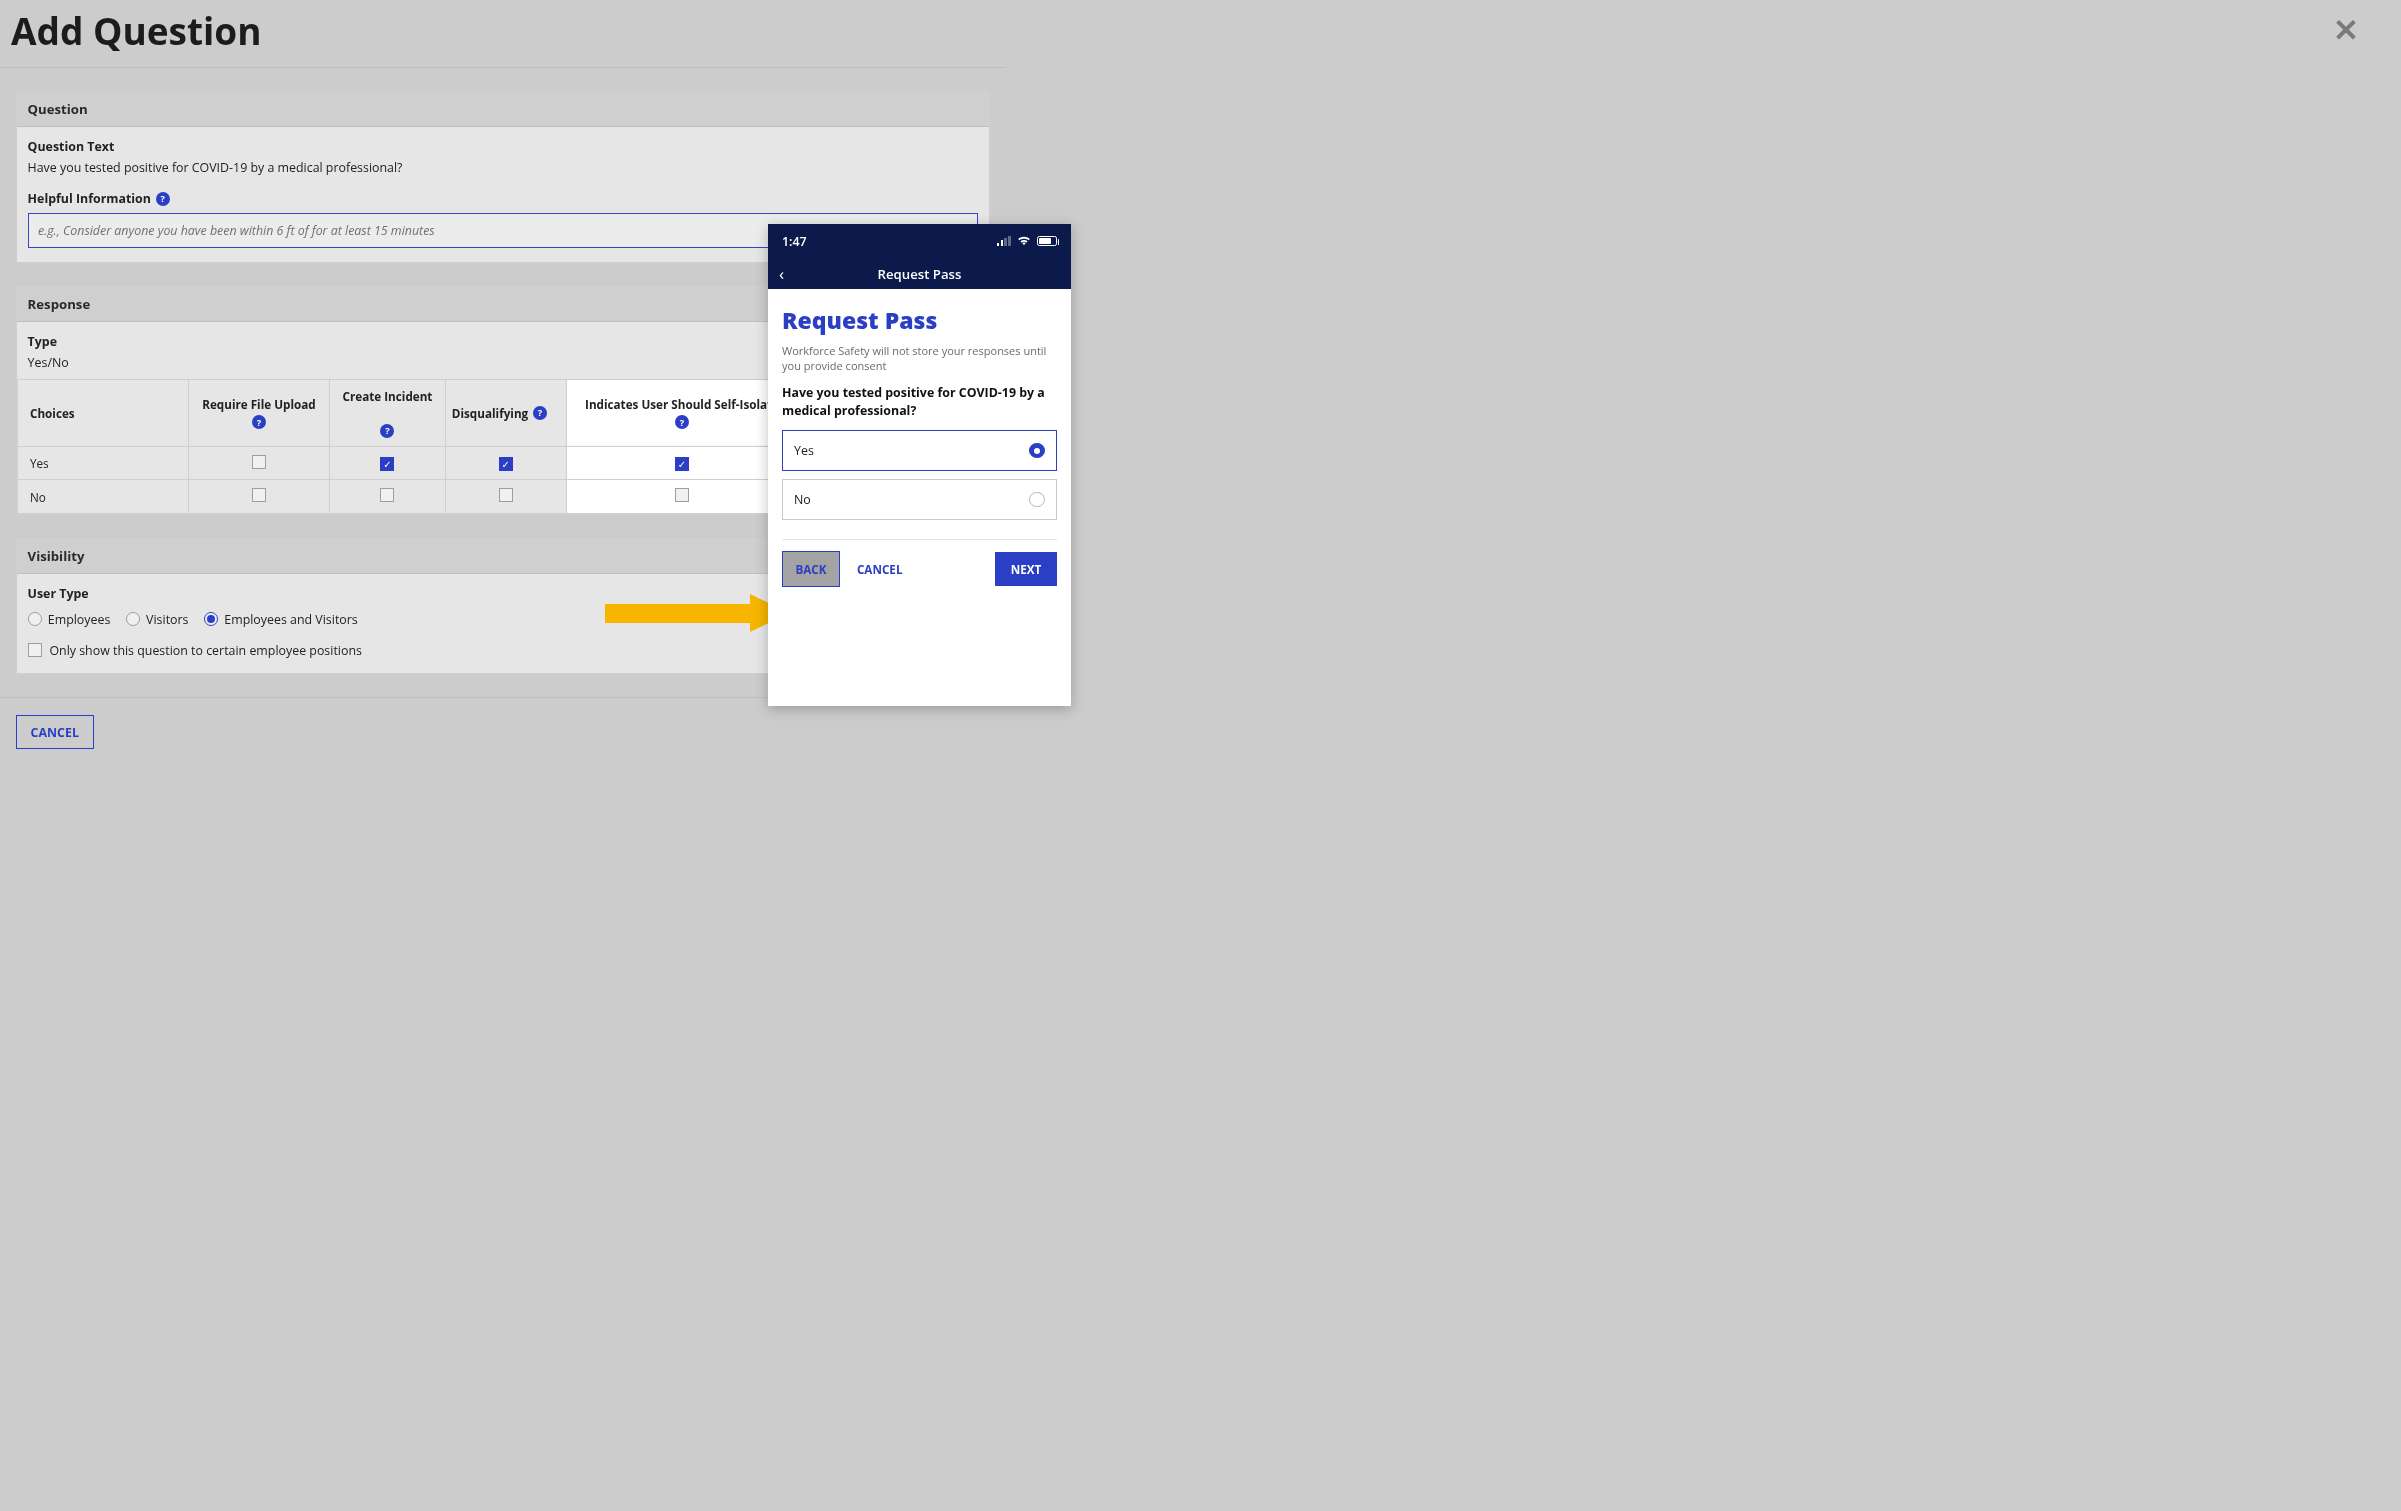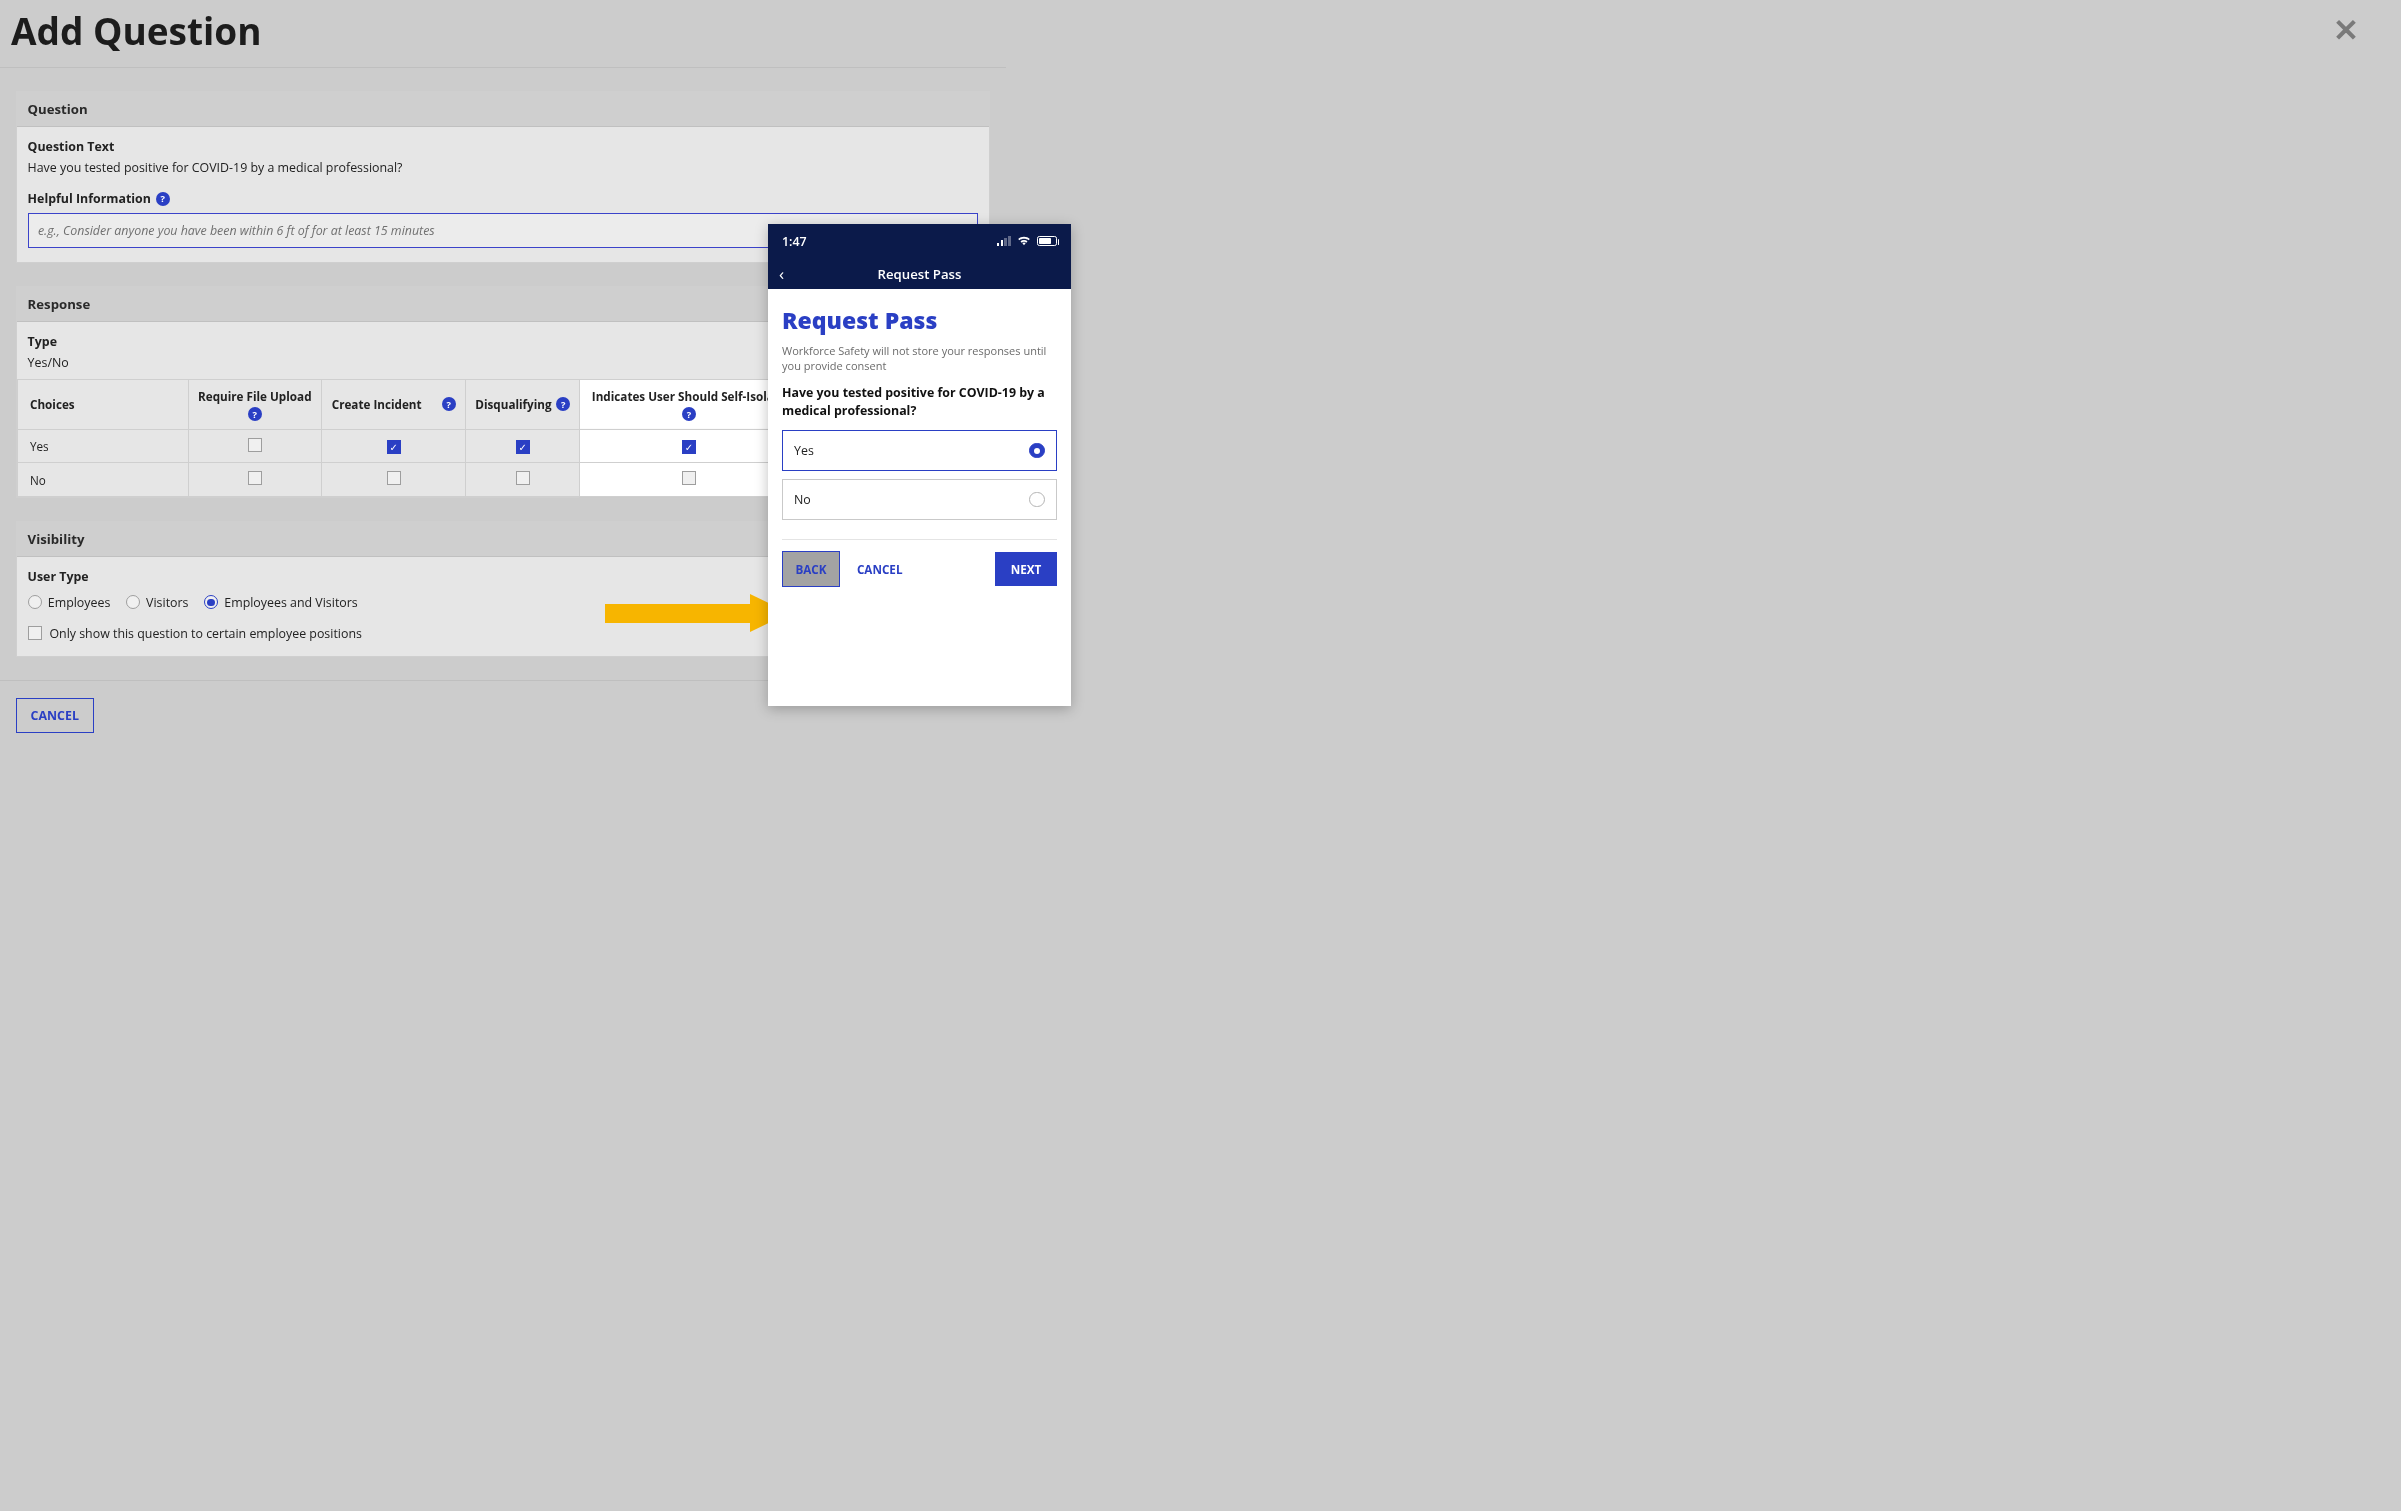--- a/index.html
+++ b/index.html
@@ -200,27 +200,27 @@
         <thead>
           <tr>
             <th class="choice">Choices</th>
             <th>
               <div class="hdr-wrap">
                   <span>Require File Upload</span>
                   <span class="help-icon">?</span>
                 </div>
             </th>
             <th>
-              <div class="hdr-wrap" style="flex-direction:row; justify-content:center; gap:20px;">
+              <div class="hdr-wrap" style="flex-direction:column; justify-content:center; gap:20px;">
                   <span>Create Incident</span>
                   <span class="help-icon">?</span>
                 </div>
             </th>
             <th>
-              <div class="hdr-wrap" style="flex-direction:row; justify-content:center; gap:4.7px;">
+              <div class="hdr-wrap" style="flex-direction:row; justify-content:flex-start; gap:4.7px;">
                   <span>Disqualifying</span>
                   <span class="help-icon">?</span>
                 </div>
             </th>
             <th class="highlight-col">
               <div class="hdr-wrap">
                   <span>Indicates User Should Self-Isolate</span>
                   <span class="help-icon">?</span>
                 </div>
             </th>

